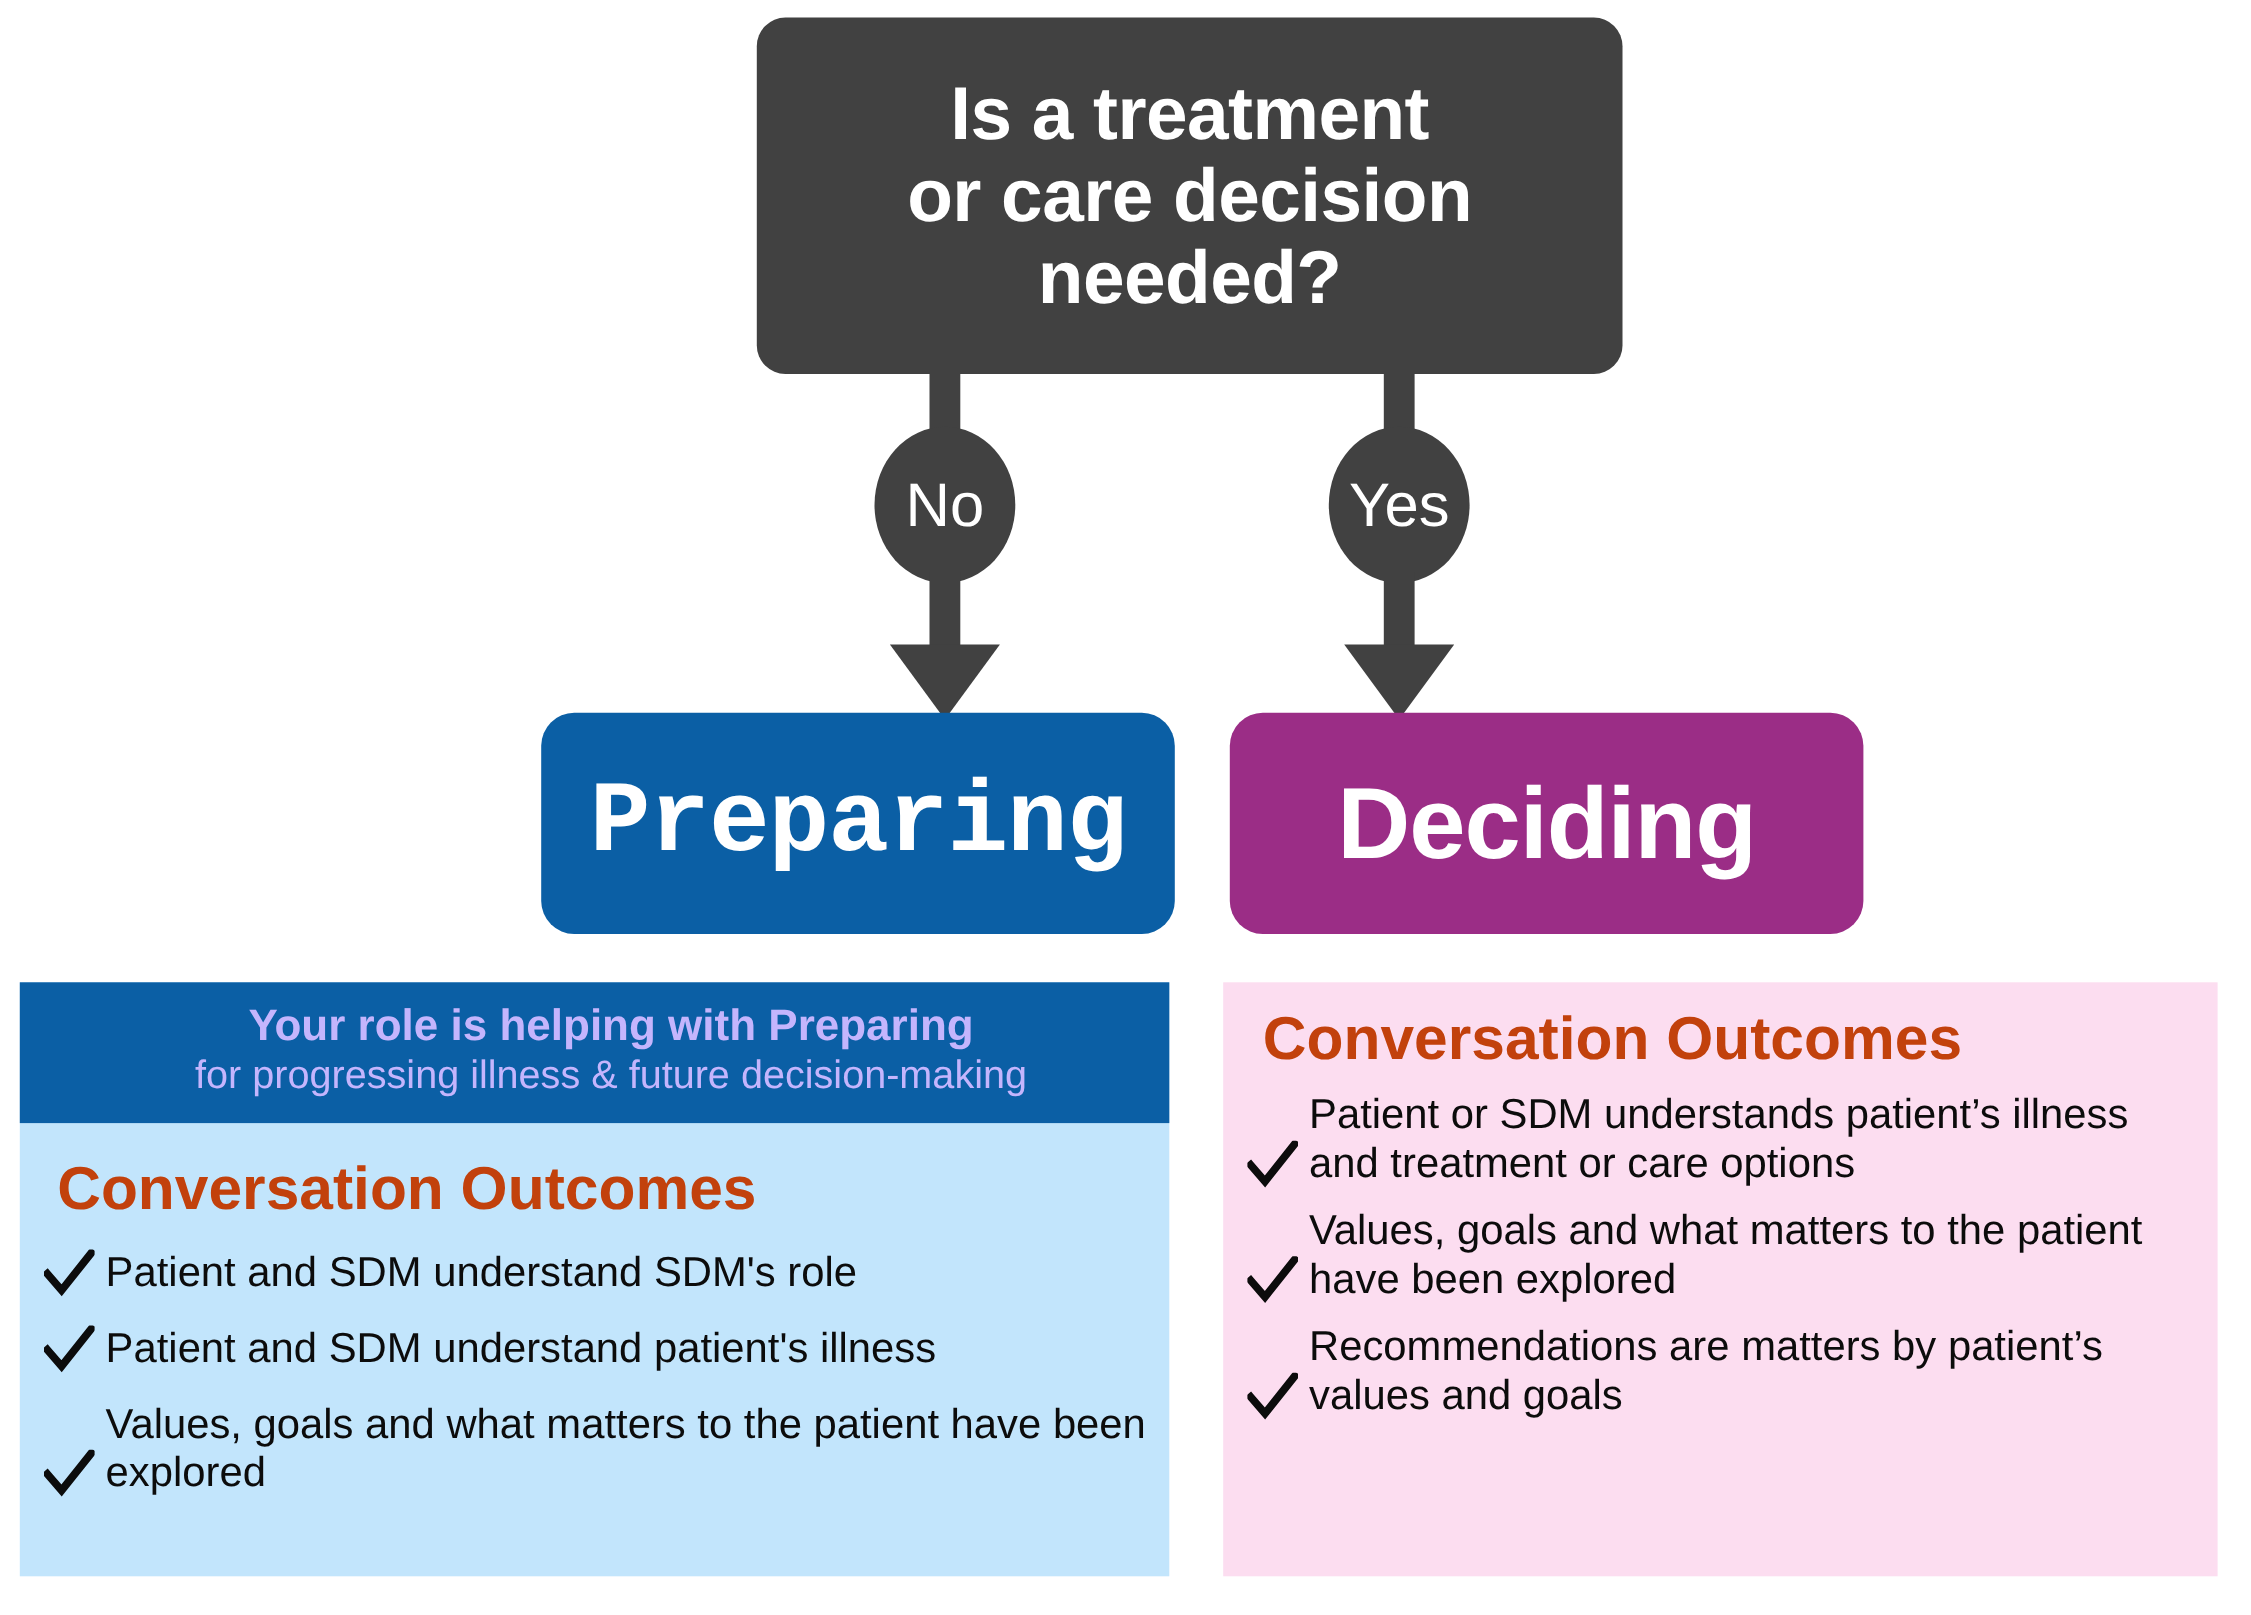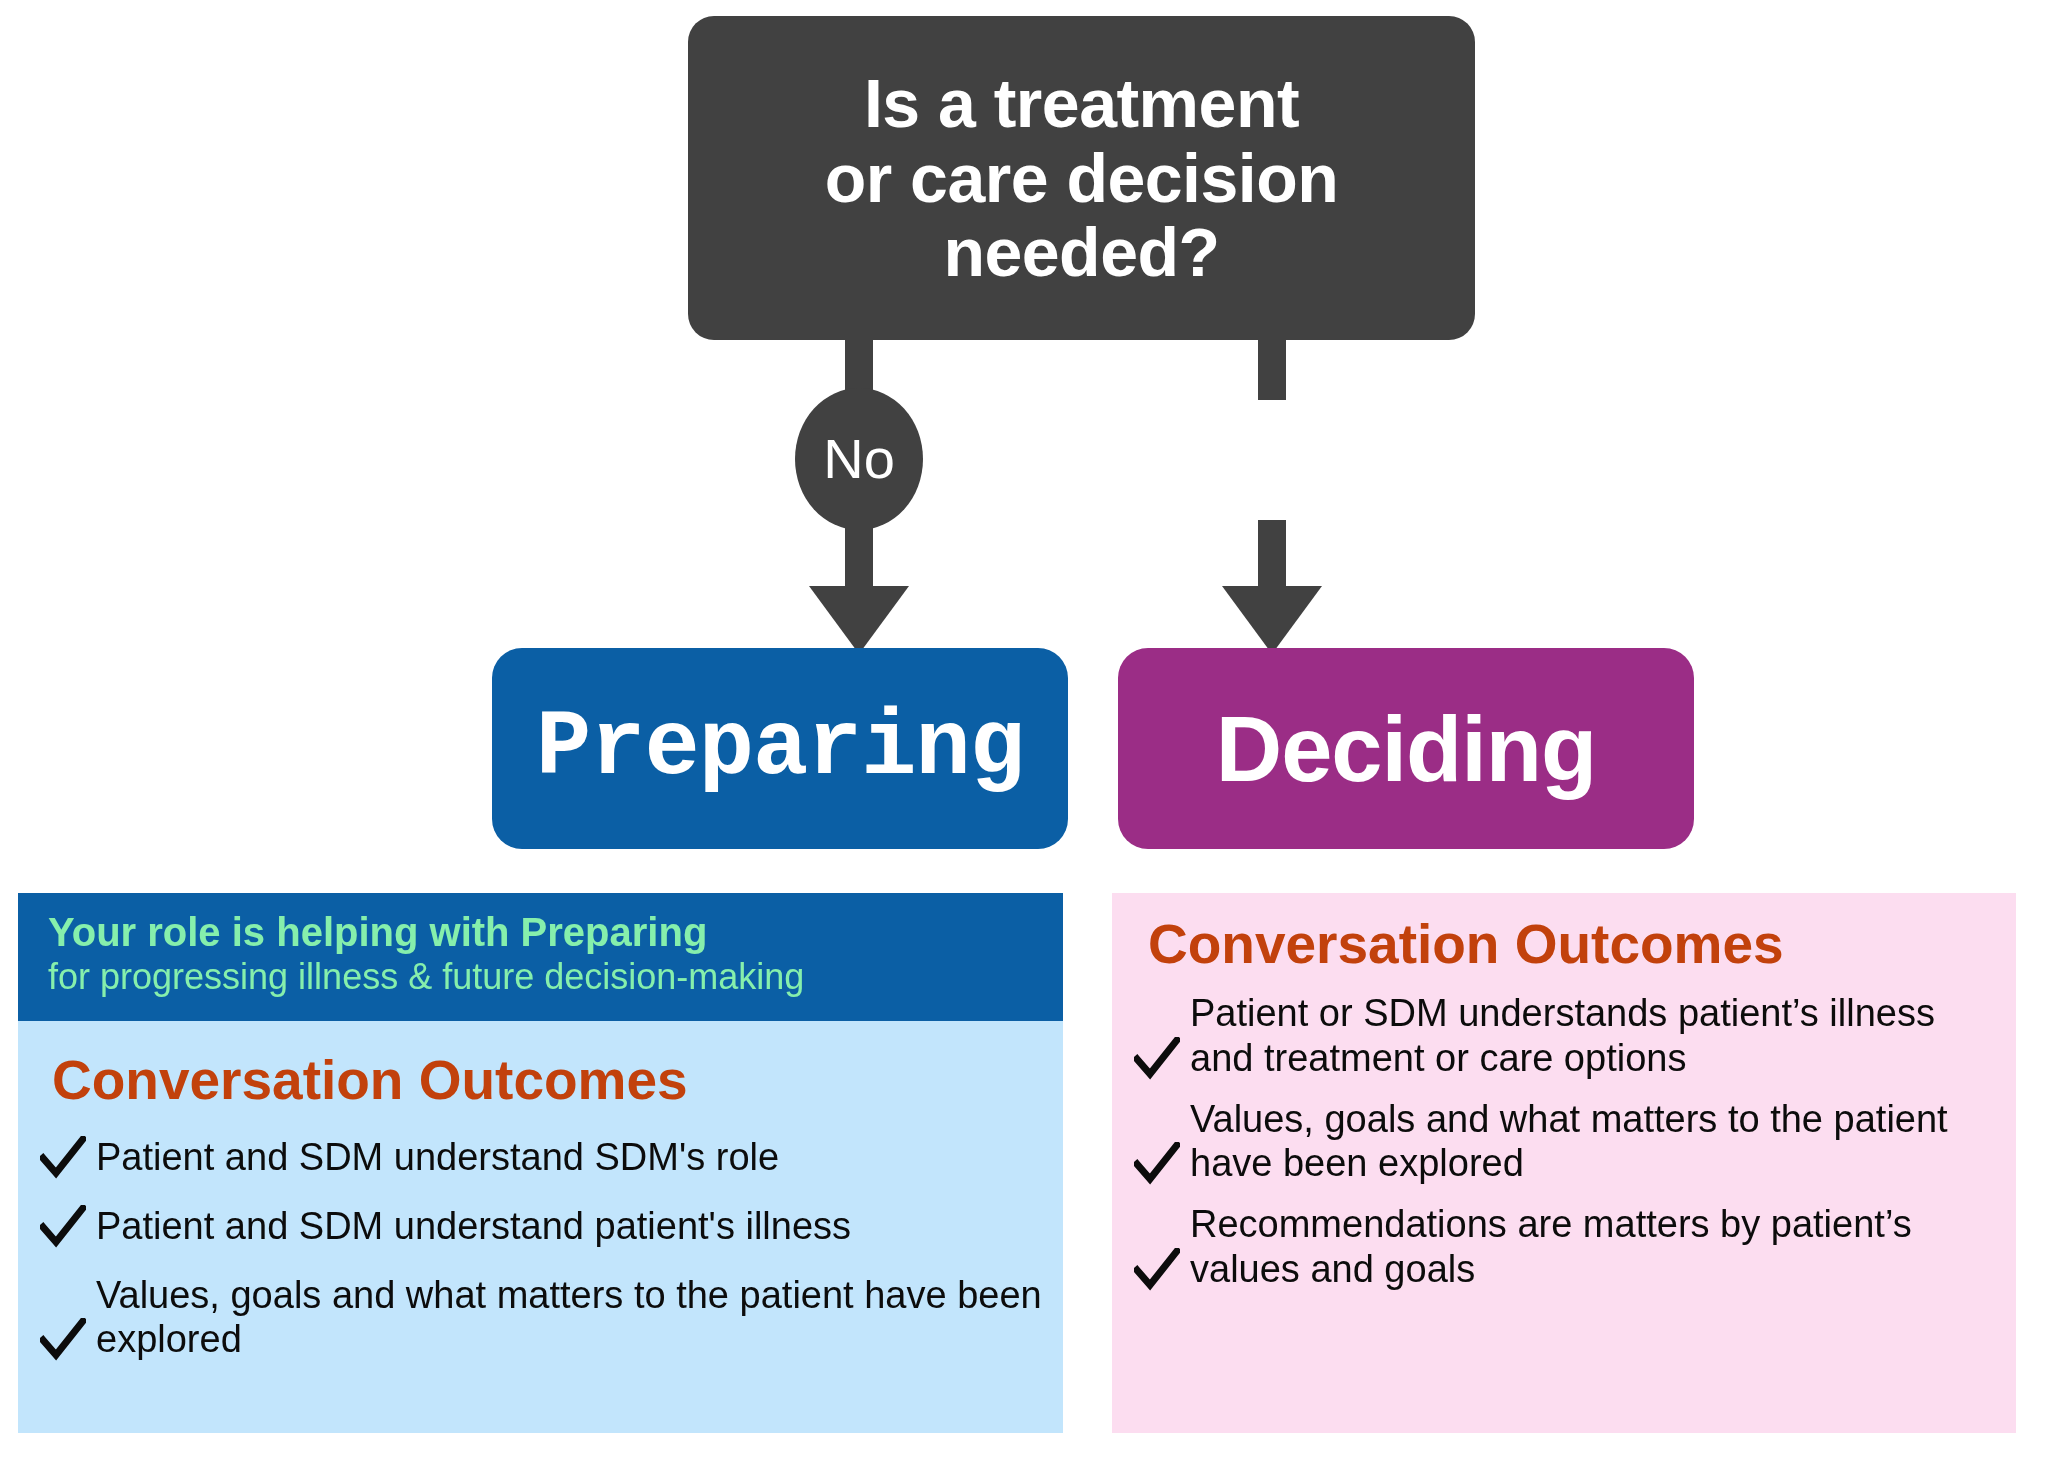--- a/index.html
+++ b/index.html
@@ -91,21 +91,22 @@
   .phase-deciding  { background: #9B2D86; }
 
   
   .panel {
     position: absolute;
     box-sizing: border-box;
   }
   .panel-header {
     box-sizing: border-box;
     width: 100%;
-    color: #86efac;
+    color: #c4b5fd;
+    text-align: center;
   }
   .panel-header-main {
     font-size: 40px;
     font-weight: bold;
     line-height: 1.15;
     white-space: nowrap;
   }
   .panel-header-sub {
     font-size: 36px;
     font-weight: normal;
@@ -189,20 +190,23 @@
   </div>
 
   <div class="stem" style="left:845px; top:340px; height:60px;"></div>
   <div class="branch-circle" style="left:795px; top:388px; width:128px; height:142px;">
     <span class="branch-circle-label">No</span>
   </div>
   <div class="stem" style="left:845px; top:520px; height:70px;"></div>
   <div class="arrow-head" style="left:809px; top:586px;"></div>
 
   <div class="stem" style="left:1258px; top:340px; height:60px;"></div>
+  <div class="branch-circle" style="left:1208px; top:388px; width:128px; height:142px;">
+    <span class="branch-circle-label">Yes</span>
+  </div>
   <div class="stem" style="left:1258px; top:520px; height:70px;"></div>
   <div class="arrow-head" style="left:1222px; top:586px;"></div>
 
   <div class="phase-box phase-preparing" style="left:492px; top:648px; width:576px; height:201px;">
     <span class="phase-box-label">Preparing</span>
   </div>
 
   <div class="phase-box phase-deciding" style="left:1118px; top:648px; width:576px; height:201px;">
     <span class="phase-box-label">Deciding</span>
   </div>

